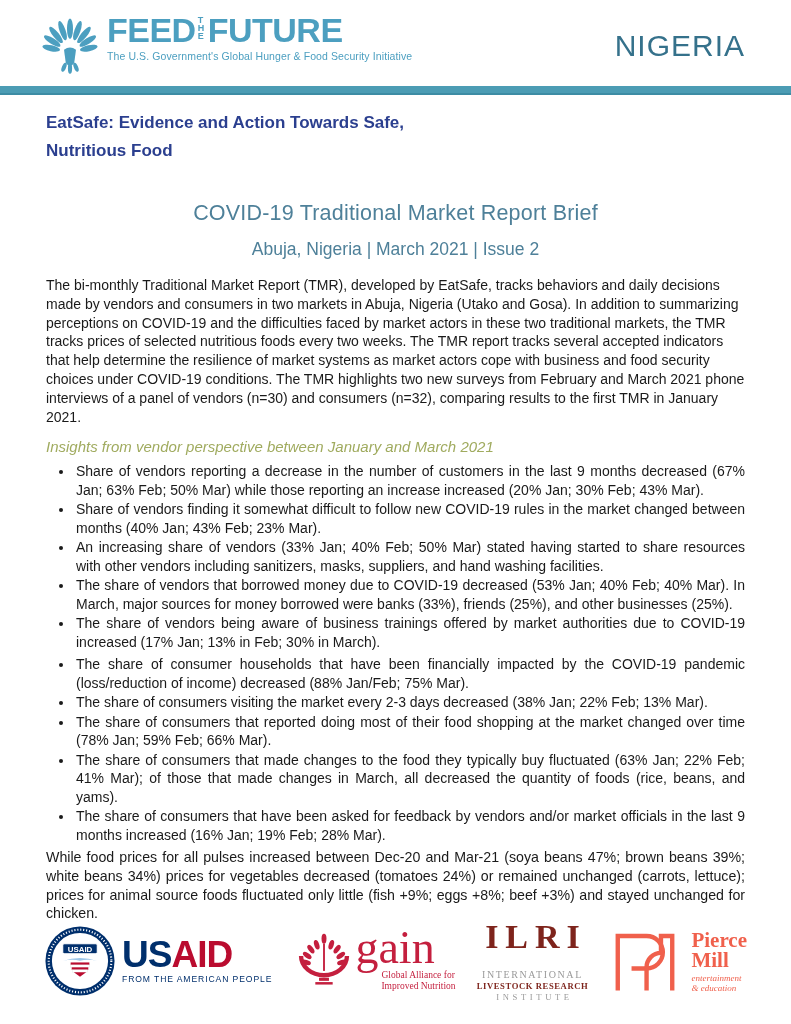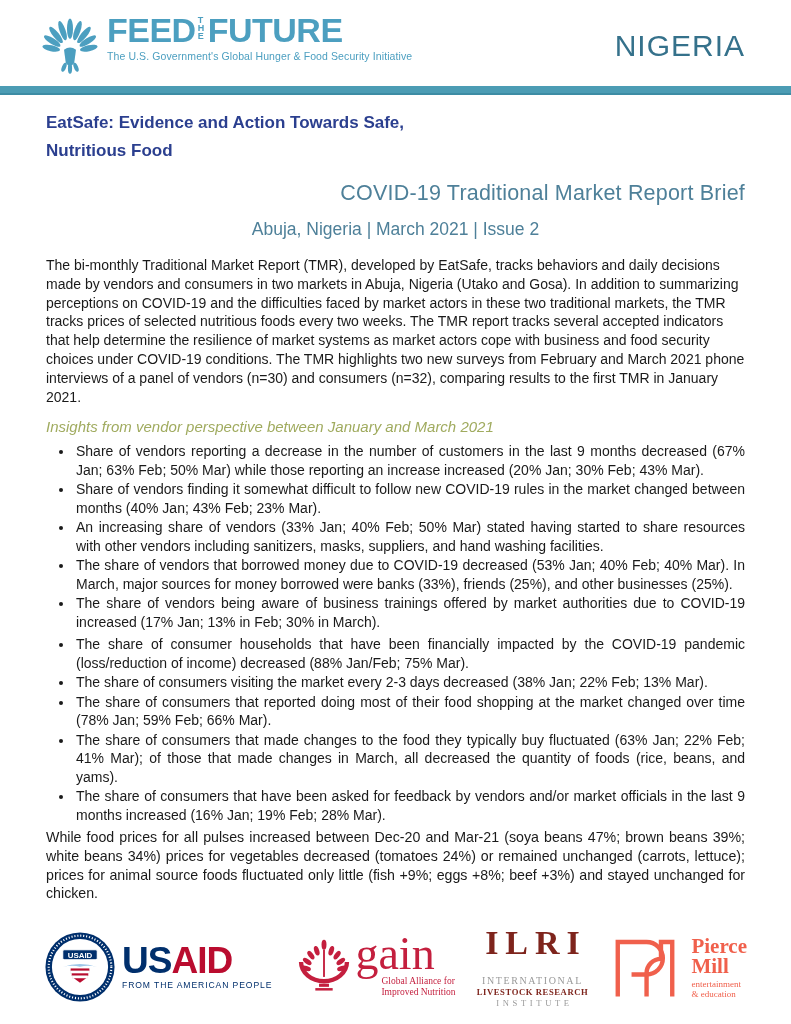--- a/index.html
+++ b/index.html
@@ -17,30 +17,30 @@
   .ftf { display:flex; align-items:flex-start; gap:7px; }
   .ftf-text { display:flex; flex-direction:column; }
   .ftf-word { display:flex; align-items:flex-start; color:var(--brand_teal); font-weight:bold; font-size:34px; line-height:34px; letter-spacing:-0.5px; }
   .ftf-the { font-size:9px; line-height:8px; width:9px; word-break:break-all; margin:3px 1px 0 2px; font-weight:bold; }
   .ftf-tagline { color:var(--brand_teal); font-size:10.5px; margin-top:3px; letter-spacing:0.1px; }
   .country { color:var(--nigeria); font-size:30px; letter-spacing:1px; margin-top:2px; }
   .teal-bar { height:9px; background:var(--teal_bar); border-bottom:2px solid #3d8ca4; }
   
   .content { padding:14px 46px 0 46px; }
   .program-name { color:var(--navy_heading); font-weight:bold; font-size:17px; line-height:28px; }
-  .doc-title { text-align:right; color:var(--title_teal); font-size:21.5px; margin-top:16px; letter-spacing:0.2px; }
+  .doc-title { text-align:center; color:var(--title_teal); font-size:21.5px; margin-top:36px; letter-spacing:0.2px; }
   .doc-subtitle { text-align:center; color:var(--title_teal); font-size:17.5px; margin-top:13px; }
   .intro { margin-top:16px; font-size:14px; line-height:18.8px; }
   .sec-heading { color:var(--olive); font-style:italic; font-size:15px; font-weight:normal; margin:12px 0 7px 0; }
   ul.bullets { margin:0 0 4px 0; padding-left:28px; }
   ul.bullets li { font-size:14px; line-height:18.5px; text-align:justify; padding-left:2px; margin-bottom:1px; }
   .food-body { font-size:14.2px; line-height:18.6px; text-align:justify; margin-top:4px; }
   
   .footer {
-    position:absolute; left:0; right:0; bottom:16px;
+    position:absolute; left:0; right:0; bottom:22px;
     display:flex; align-items:center; justify-content:space-between;
     padding:0 44px;
   }
   .logo-block { display:flex; align-items:center; }
   
   .usaid { gap:6px; }
   .usaid-word { display:flex; flex-direction:column; }
   .usaid-big { font-size:37px; font-weight:bold; line-height:34px; letter-spacing:-1px; }
   .usaid-big .us { color:var(--usaid_navy); }
   .usaid-big .aid { color:var(--usaid_red); }
@@ -53,21 +53,21 @@
   
   .ilri { display:flex; flex-direction:column; align-items:center; font-family:"Liberation Serif", serif; }
   .ilri-name { color:var(--ilri_maroon); font-size:34px; font-weight:bold; letter-spacing:7px; line-height:34px; margin-right:-7px; }
   .ilri-l1 { color:var(--ilri_gray); font-size:10px; letter-spacing:1.6px; margin-top:15px; }
   .ilri-l2 { color:var(--ilri_maroon); font-size:8.6px; font-weight:bold; letter-spacing:0.6px; margin-top:1px; }
   .ilri-l3 { color:var(--ilri_gray); font-size:8.6px; letter-spacing:3.6px; margin-top:1px; margin-right:-4px; }
   
   .pierce { gap:10px; }
   .pierce-text { display:flex; flex-direction:column; font-family:"Liberation Serif", serif; color:var(--pierce_coral); }
   .pierce-name { font-size:21px; font-weight:bold; line-height:20px; }
-  .pierce-tag { font-size:9px; line-height:10px; }
+  .pierce-tag { font-size:9px; font-style:italic; line-height:10px; }
   .pierce-tag:first-of-type { margin-top:3px; }
 </style>
 </head>
 <body>
 
 <div class="page">
 
   <header class="topbar">
     <div class="ftf">
       <svg viewBox="0 0 100 100" width="60" height="64" aria-hidden="true">

